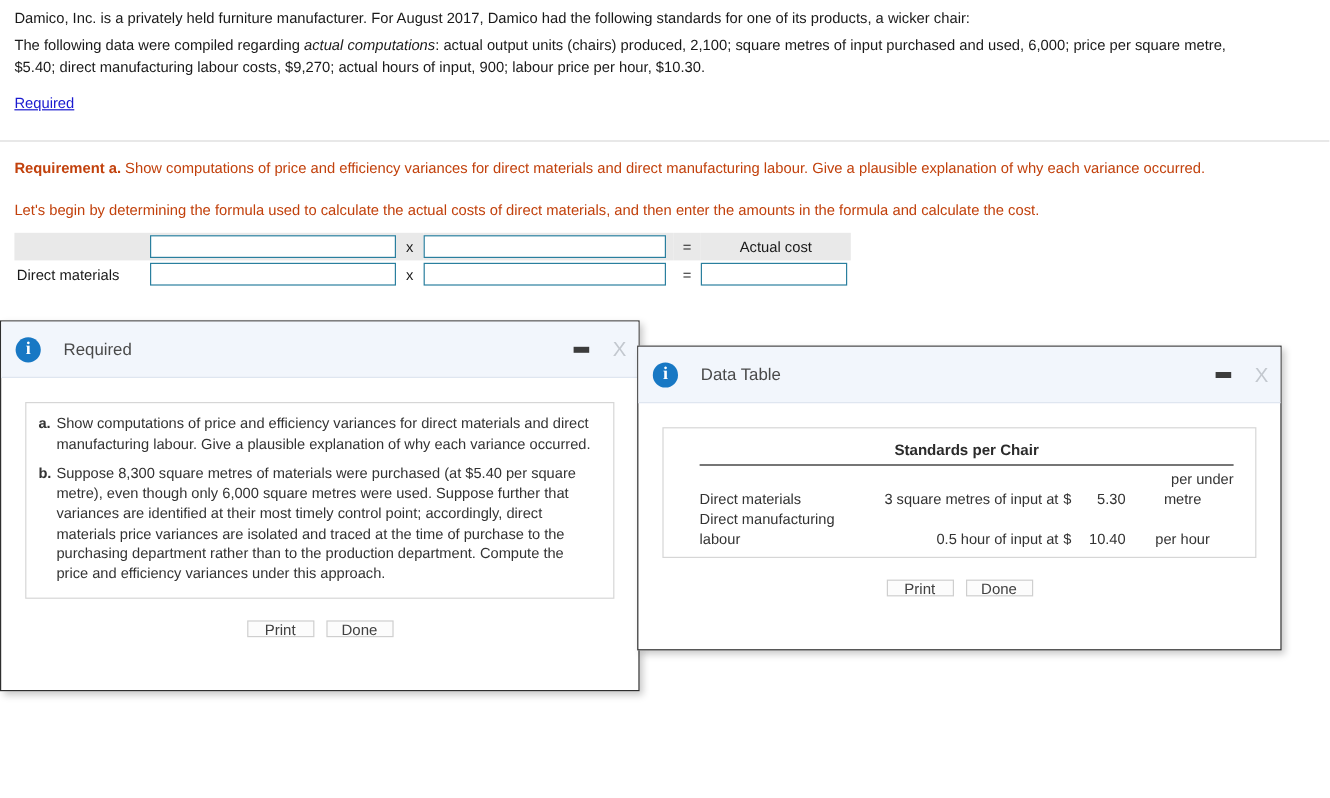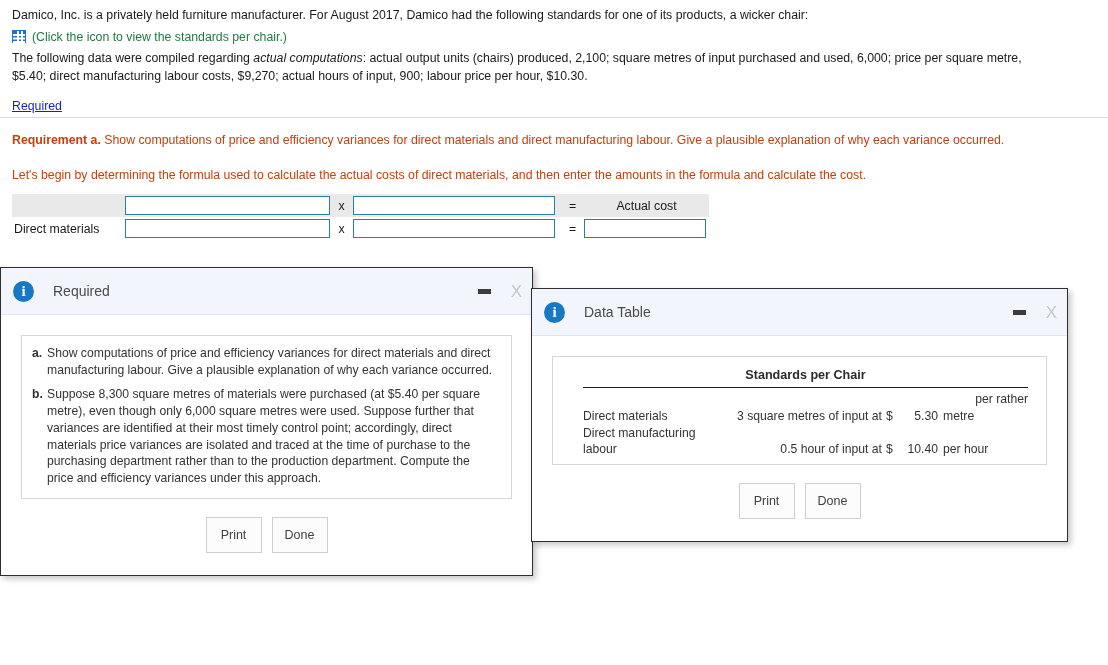--- a/index.html
+++ b/index.html
@@ -189,21 +189,21 @@
     padding: 20px 20px 0 20px;
   }
   .dlg-foot {
     display: flex;
     justify-content: center;
     gap: 10px;
     padding: 18px 0 18px 0;
   }
   .gbtn {
     min-width: 56px;
-    height: 36px;
+    height: 14px;
     border: 1px solid #cfcfcf;
     background: #fcfcfc;
     color: #414141;
     font-family: "Liberation Sans", sans-serif;
     font-size: 12.5px;
     cursor: pointer;
     padding: 0 12px;
   }
 
   
@@ -253,44 +253,40 @@
   }
   .dt-row {
     display: flex;
     align-items: flex-start;
     line-height: 1.38;
   }
   .dt-name  { width: 150px; flex: 0 0 150px; }
   .dt-qty   { flex: 1 1 auto; text-align: right; }
   .dt-cur   { width: 16px; flex: 0 0 16px; text-align: left; padding-left: 4px;}
   .dt-amt   { width: 40px; flex: 0 0 40px; text-align: right; }
-  .dt-unit  { width: 90px; flex: 0 0 90px; text-align: left; padding-left: 5px; }
+  .dt-unit  { width: 90px; flex: 0 0 90px; text-align: center; padding-left: 5px; }
   .dt-unit-top {
     padding-left: 5px;
     font-size: 12.2px;
     color: #333;
     line-height: 1.38;
   }
   .dt-superrow {
     display: flex;
   }
   .dt-superrow .spacer { flex: 1 1 auto; }
 </style>
 </head>
 <body>
 
 <div class="page">
 
   <div class="problem">
     <p class="ptext tight">Damico, Inc. is a privately held furniture manufacturer. For August 2017, Damico had the following standards for one of its products, a wicker chair:</p>
 
-    <div class="icon-line">
-      <span class="grid-icon"></span>
-      <span class="icon-caption">(Click the icon to view the standards per chair.)</span>
-    </div>
 
     <p class="ptext"><span>The following data were compiled regarding </span><span class="ital">actual computations</span><span>: actual output units (chairs) produced, 2,100; square metres of input purchased and used, 6,000; price per square metre, $5.40; direct manufacturing labour costs, $9,270; actual hours of input, 900; labour price per hour, $10.30.</span></p>
 
     <a class="req-link">Required</a>
   </div>
 
   <div class="hrule"></div>
 
   <div class="reqsec">
     <p class="reqline"><b>Requirement a.</b><span> Show computations of price and efficiency variances for direct materials and direct manufacturing labour. Give a plausible explanation of why each variance occurred.</span></p>
@@ -366,21 +362,21 @@
         <span class="btn-close">X</span>
       </span>
     </div>
     <div class="dlg-body">
       <div class="dt-box">
         <div class="dt-title">Standards per Chair</div>
         <div class="dt-rows">
 
           <div class="dt-superrow">
             <span class="spacer"></span>
-            <span class="dt-unit-top">per rather</span>
+            <span class="dt-unit-top">per under</span>
           </div>
 
           <div class="dt-row">
             <span class="dt-name">Direct materials</span>
             <span class="dt-qty">3 square metres of input at</span>
             <span class="dt-cur">$</span>
             <span class="dt-amt">5.30</span>
             <span class="dt-unit">metre</span>
           </div>
 

